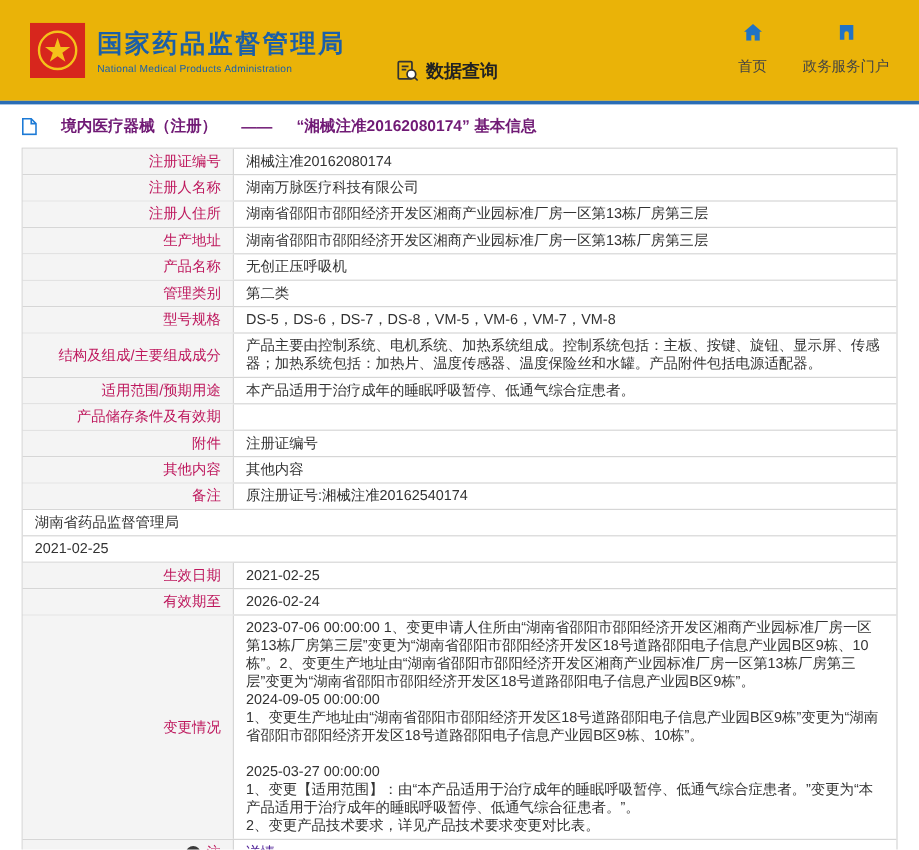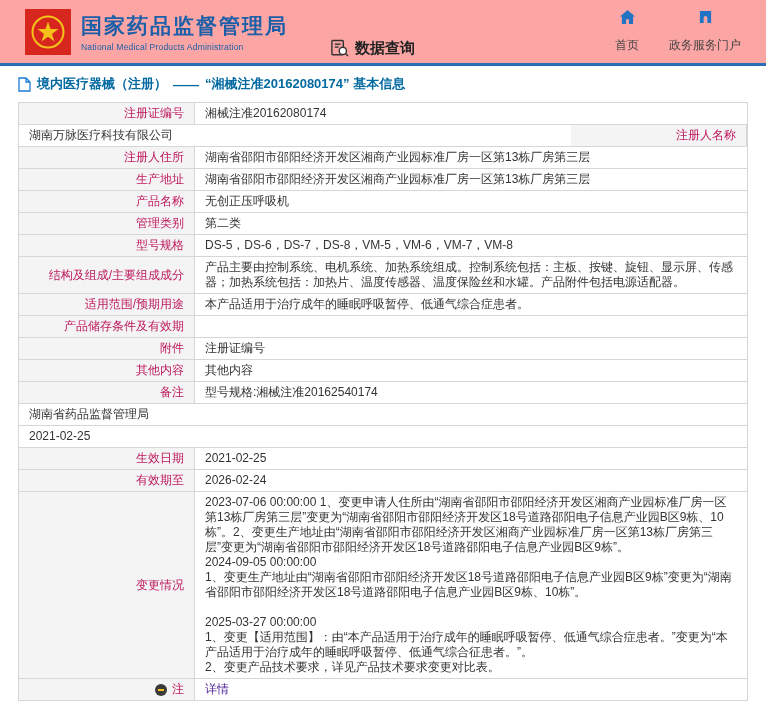--- a/index.html
+++ b/index.html
@@ -4,25 +4,25 @@
 <style>
   * { box-sizing: border-box; margin: 0; padding: 0; }
   html, body { width: 766px; height: 708px; overflow: hidden; }
   body {
     font-family: "Liberation Sans", sans-serif;
     background: #ffffff;
     color: #333;
   }
   
   .site-header {
-    height: 63px;
+    height: 84px;
     display: flex;
     align-items: center;
     padding: 0 25px;
-    background: #fca5a5;
+    background: #eab308;
   }
   .brand { display: flex; align-items: center; gap: 10px; cursor: pointer; }
   .emblem { width: 46px; height: 46px; flex-shrink: 0; }
   .brand-title {
     font-size: 21px;
     font-weight: bold;
     color: #1b5fa8;
     letter-spacing: 2px;
     white-space: nowrap;
   }
@@ -55,25 +55,25 @@
     color: #444;
     text-decoration: none;
     cursor: pointer;
     white-space: nowrap;
   }
   .divider { height: 3px; background: #2a6db5; }
   
   .breadcrumb {
     display: flex;
     align-items: center;
-    gap: 6px;
+    gap: 20px;
     padding: 9px 18px 7px;
     font-size: 13px;
     font-weight: bold;
-    color: #0369a1;
+    color: #701a75;
     white-space: nowrap;
   }
   .bc-section { cursor: pointer; }
   
   .info-table {
     margin: 2px 18px 8px;
     border: 1px solid #d6d6d6;
     background: #fff;
   }
   .row { display: flex; border-bottom: 1px solid #d6d6d6; min-height: 21px; }
@@ -186,22 +186,22 @@
   </div>
 
   <div class="info-table">
 
     <div class="row">
       <div class="cell label">注册证编号</div>
       <div class="cell value">湘械注准20162080174</div>
     </div>
 
     <div class="row">
+      <div class="cell label">注册人名称</div>
       <div class="cell value">湖南万脉医疗科技有限公司</div>
-      <div class="cell label">注册人名称</div>
     </div>
 
     <div class="row">
       <div class="cell label">注册人住所</div>
       <div class="cell value">湖南省邵阳市邵阳经济开发区湘商产业园标准厂房一区第13栋厂房第三层</div>
     </div>
 
     <div class="row">
       <div class="cell label">生产地址</div>
       <div class="cell value">湖南省邵阳市邵阳经济开发区湘商产业园标准厂房一区第13栋厂房第三层</div>
@@ -242,21 +242,21 @@
       <div class="cell value">注册证编号</div>
     </div>
 
     <div class="row">
       <div class="cell label">其他内容</div>
       <div class="cell value">其他内容</div>
     </div>
 
     <div class="row">
       <div class="cell label">备注</div>
-      <div class="cell value">型号规格:湘械注准20162540174</div>
+      <div class="cell value">原注册证号:湘械注准20162540174</div>
     </div>
 
     <div class="row">
       <div class="cell value">湖南省药品监督管理局</div>
     </div>
 
     <div class="row">
       <div class="cell value">2021-02-25</div>
     </div>
 

